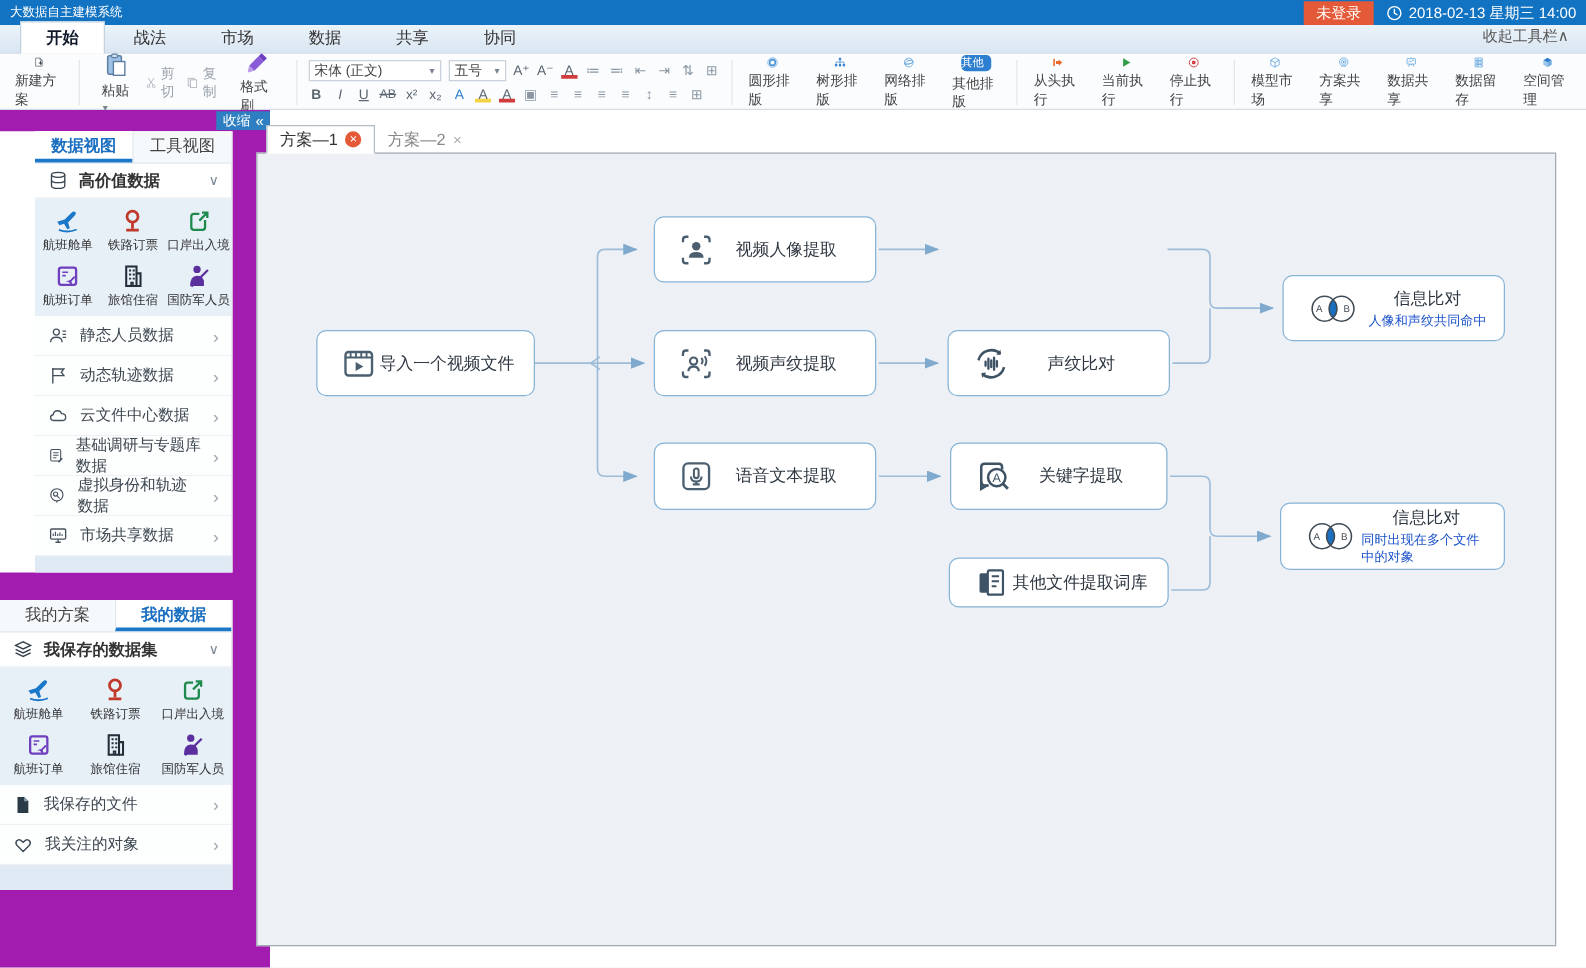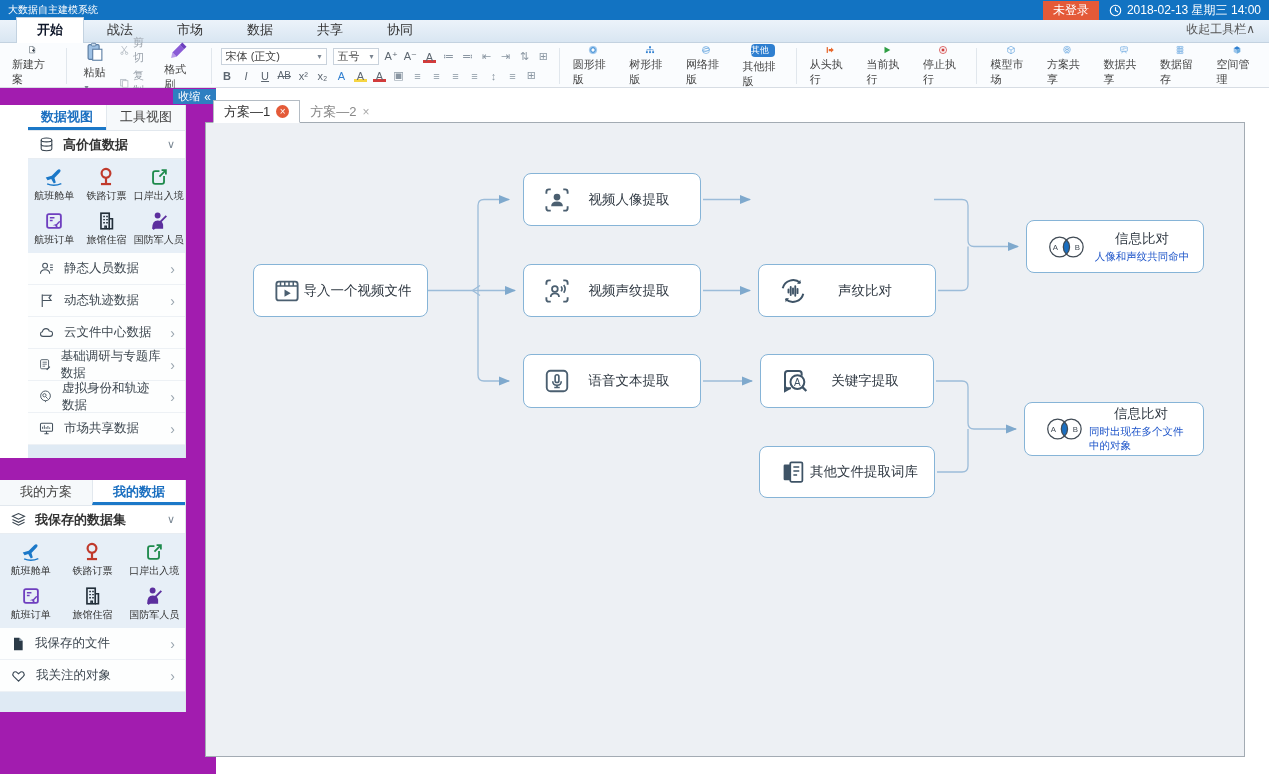--- a/index.html
+++ b/index.html
@@ -28,21 +28,21 @@
   
   .toolbar { position:absolute; left:0; top:43px; width:100%; height:45px;
     background:#fafcfe; border-bottom:1px solid #d7dde4; display:flex; align-items:stretch; padding:2px 4px 0; }
   .tb-sep { width:1px; background:#e1e7ed; margin:3px 5px; }
   .col-btn { display:flex; flex-direction:column; align-items:center; justify-content:center;
     padding:0 8px; font-size:11px; color:#444; gap:2px; cursor:default; }
   .col-btn svg, .col-btn .badge-icon { display:block; }
   .badge-icon { width:24px; height:22px; background:#2f7fd0; color:#fff; border-radius:4px;
     font-size:9px; display:flex; align-items:center; justify-content:center; }
   .clip-group { display:flex; align-items:center; gap:4px; padding:0 4px; }
-  .mini-col { display:flex; flex-direction:column; justify-content:center; gap:3px; }
+  .mini-col { display:flex; flex-direction:row; justify-content:center; gap:3px; }
   .mini { display:flex; align-items:center; gap:3px; font-size:11px; color:#9aa2ab; }
   .caret { font-size:8px; color:#7a8490; margin-left:1px; }
   .font-group { display:flex; flex-direction:column; justify-content:center; gap:3px; padding:0 4px; }
   .f-row { display:flex; align-items:center; gap:6px; height:16px; }
   .f-select { border:1px solid #c9d2dc; background:#fff; padding:0 4px; height:17px;
     display:inline-flex; align-items:center; font-size:11px; color:#444; }
   .f-select.family { width:106px; justify-content:space-between; }
   .f-select.size { width:46px; justify-content:space-between; }
   .fbtn { font-size:11px; color:#5c6670; min-width:13px; text-align:center; cursor:default; }
   .fbtn.bold { font-weight:bold; }
@@ -613,21 +613,21 @@
             <path d="M9 17.5 H6.5 Q4.5 17.5 4.5 15.5 V6.5 Q4.5 4.5 6.5 4.5 H15 Q17 4.5 17 6.5 V8" fill="none" stroke="#3e5366" stroke-width="1.5"></path>
             <path d="M4.5 15 L4.5 19.5 L8 17.5" fill="none" stroke="#3e5366" stroke-width="1.5"></path>
             <circle cx="13.8" cy="12.8" r="5.2" fill="none" stroke="#3e5366" stroke-width="1.5"></circle>
             <path d="M17.6 16.6 L20.5 19.5" stroke="#3e5366" stroke-width="1.7"></path>
             <text x="13.8" y="15.4" text-anchor="middle" font-size="7.5" font-family="Liberation Sans, sans-serif" fill="#3e5366">A</text>
           </svg>
       </span>
       <span class="n-label">关键字提取</span>
     </div>
 
-    <div class="node" style="left:553px;top:323px;width:176px;height:52px">
+    <div class="node" style="left:553px;top:323px;width:176px;height:40px">
       <span class="n-icon">
         <svg width="30" height="30" viewBox="0 0 24 24">
             <rect x="4.5" y="6" width="8.5" height="12.5" rx="1" fill="#3e5366"></rect>
             <rect x="9.8" y="4.2" width="9.7" height="15.6" rx="1" fill="#fff" stroke="#3e5366" stroke-width="1.4"></rect>
             <path d="M12.3 8 h4.7 M12.3 11.2 h4.7 M12.3 14.4 h3" stroke="#3e5366" stroke-width="1.2"></path>
           </svg>
       </span>
       <span class="n-label">其他文件提取词库</span>
     </div>
 

